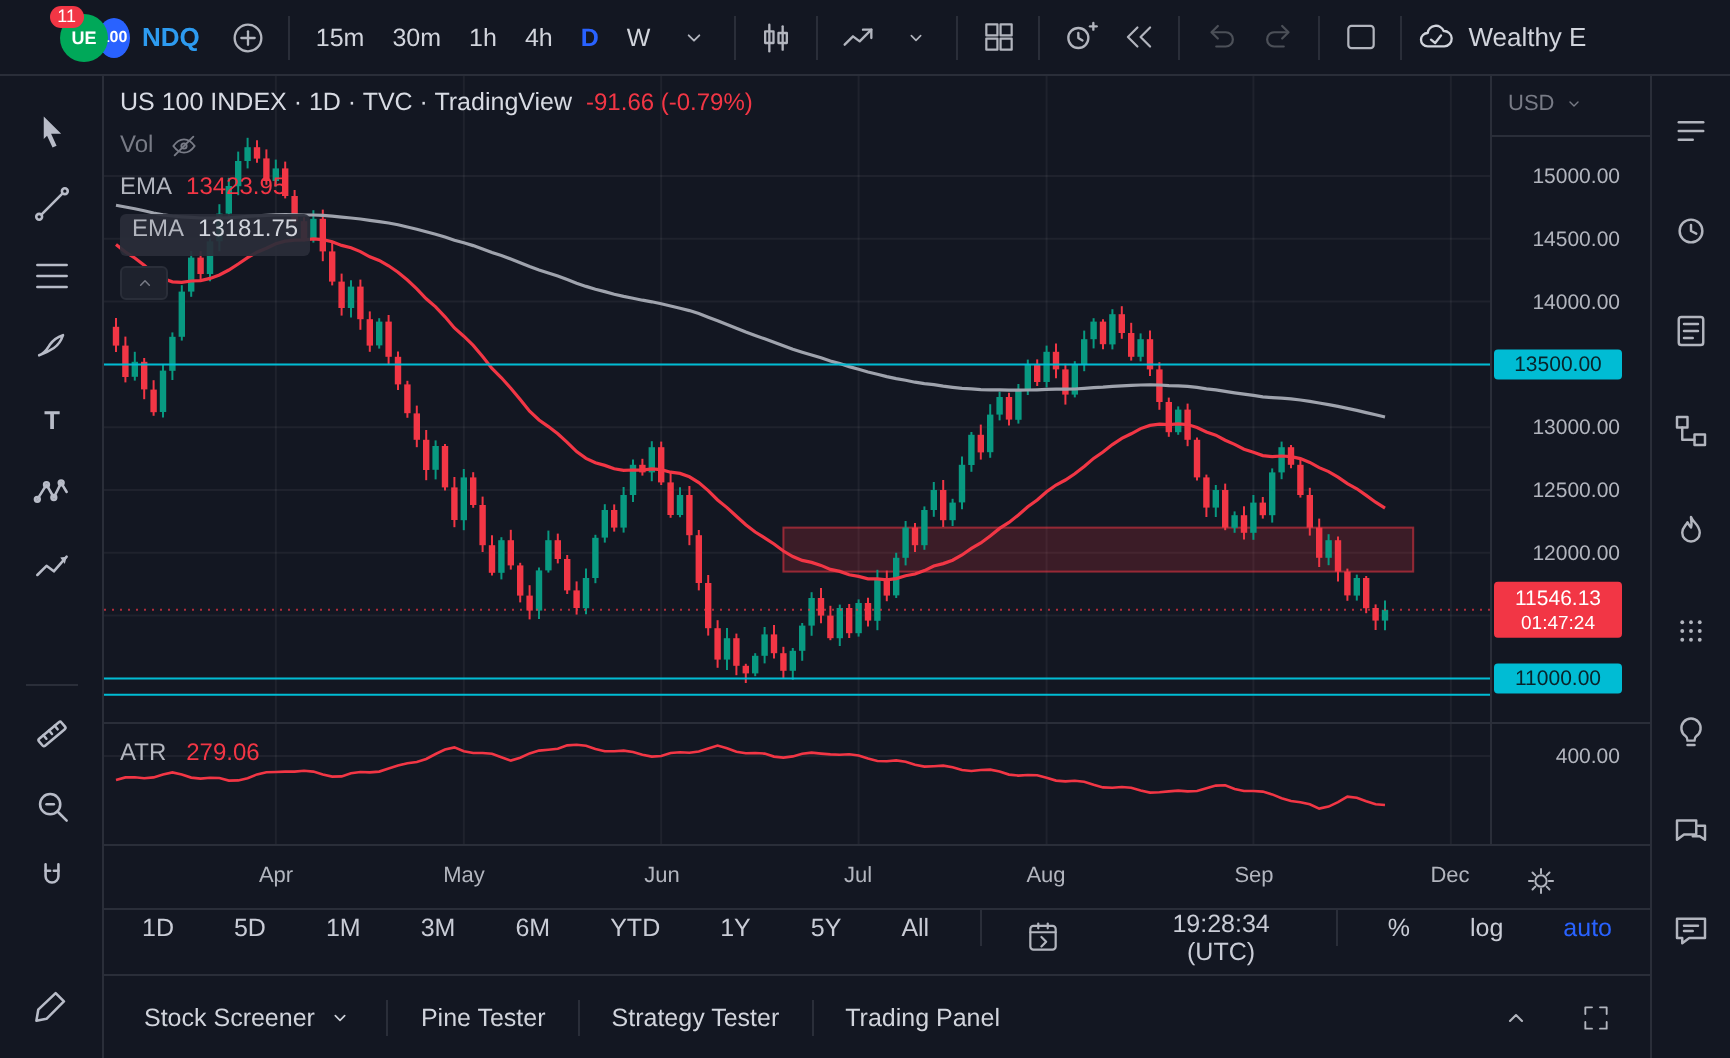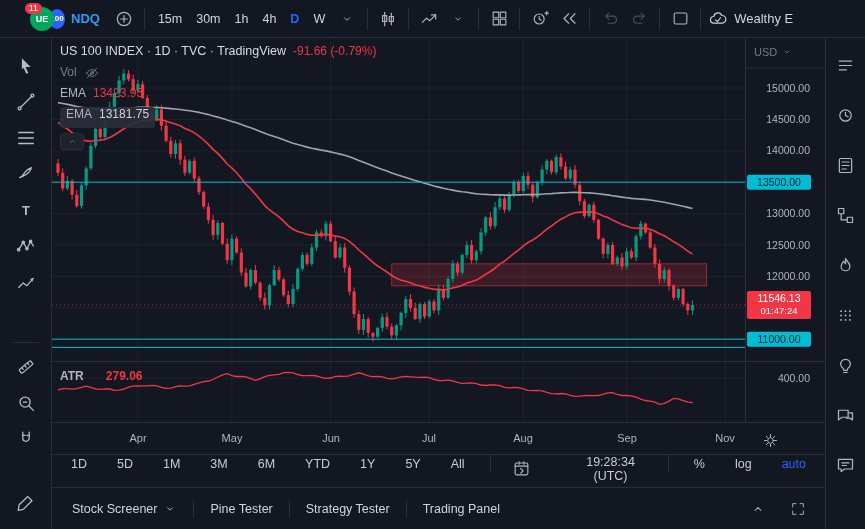--- a/index.html
+++ b/index.html
@@ -51,21 +51,21 @@
   .lg-change{color:var(--red,#f23645);font-size:12px;}
   .lg-vol{color:var(--muted,#787b86);font-size:12px;}
   .lg-ind{color:#b2b5be;font-size:12px;}
   .lg-val{color:var(--red,#f23645);font-size:12px;}
   .lg-ema2{background:rgba(42,46,57,0.92);border-radius:3px;padding:0 6px;}
   .lg-ema2 .lg-val{color:#d1d4dc;}
   .lg-collapse{width:22px;height:15px;background:var(--surface,#1e222d);border:1px solid var(--border,#2a2e39);
                border-radius:3px;display:flex;align-items:center;justify-content:center;color:var(--muted,#787b86);margin-top:5px;}
   .usd{position:absolute;left:702px;top:8px;color:var(--muted,#787b86);font-size:11px;display:flex;gap:4px;
        align-items:center;z-index:3;}
-  .atr-legend{position:absolute;left:8px;top:331px;font-size:12px;display:flex;gap:22px;z-index:3;font-weight:bold;}
+  .atr-legend{position:absolute;left:8px;top:331px;font-size:12px;display:flex;gap:10px;z-index:3;}
   .atr-label{color:#b2b5be;}
   .atr-val{color:var(--red,#f23645);}
   .time-axis{position:absolute;top:384px;left:0;width:773px;height:32px;box-sizing:border-box;
              border-top:1px solid var(--border,#2a2e39);}
   .month{position:absolute;top:9px;transform:translateX(-50%);font-size:11px;color:var(--axis-text,#b2b5be);}
   .gear-wrap{position:absolute;right:42px;top:4px;color:var(--muted,#787b86);}
   .range-toolbar{position:absolute;top:416px;left:0;width:773px;height:33px;box-sizing:border-box;
                  border-top:1px solid var(--border,#2a2e39);display:flex;align-items:flex-start;gap:20px;
                  padding:0 14px;background:var(--bg,#131722);}
   .rng{color:#c9ccd6;font-size:12.5px;padding:2px 5px;border-radius:3px;}
@@ -702,21 +702,21 @@
       <span class="atr-val">279.06</span>
     </div>
 
     <div class="time-axis" id="time-axis">
         <span class="month" style="left:86px">Apr</span>
         <span class="month" style="left:180px">May</span>
         <span class="month" style="left:279px">Jun</span>
         <span class="month" style="left:377px">Jul</span>
         <span class="month" style="left:471px">Aug</span>
         <span class="month" style="left:575px">Sep</span>
-        <span class="month" style="left:673px">Nov</span>
+        <span class="month" style="left:673px">Dec</span>
         <span class="gear-wrap">
           <button class="tbtn">
             <span class="ic">
               <svg viewBox="0 0 24 24" width="17" height="17" fill="none" stroke="currentColor" stroke-width="1.4" stroke-linecap="round" stroke-linejoin="round">
                 <circle cx="12" cy="12" r="4"></circle>
                 <line x1="12" y1="3.5" x2="12" y2="6.5"></line>
                 <line x1="12" y1="17.5" x2="12" y2="20.5"></line>
                 <line x1="3.5" y1="12" x2="6.5" y2="12"></line>
                 <line x1="17.5" y1="12" x2="20.5" y2="12"></line>
                 <line x1="6" y1="6" x2="8" y2="8"></line>

